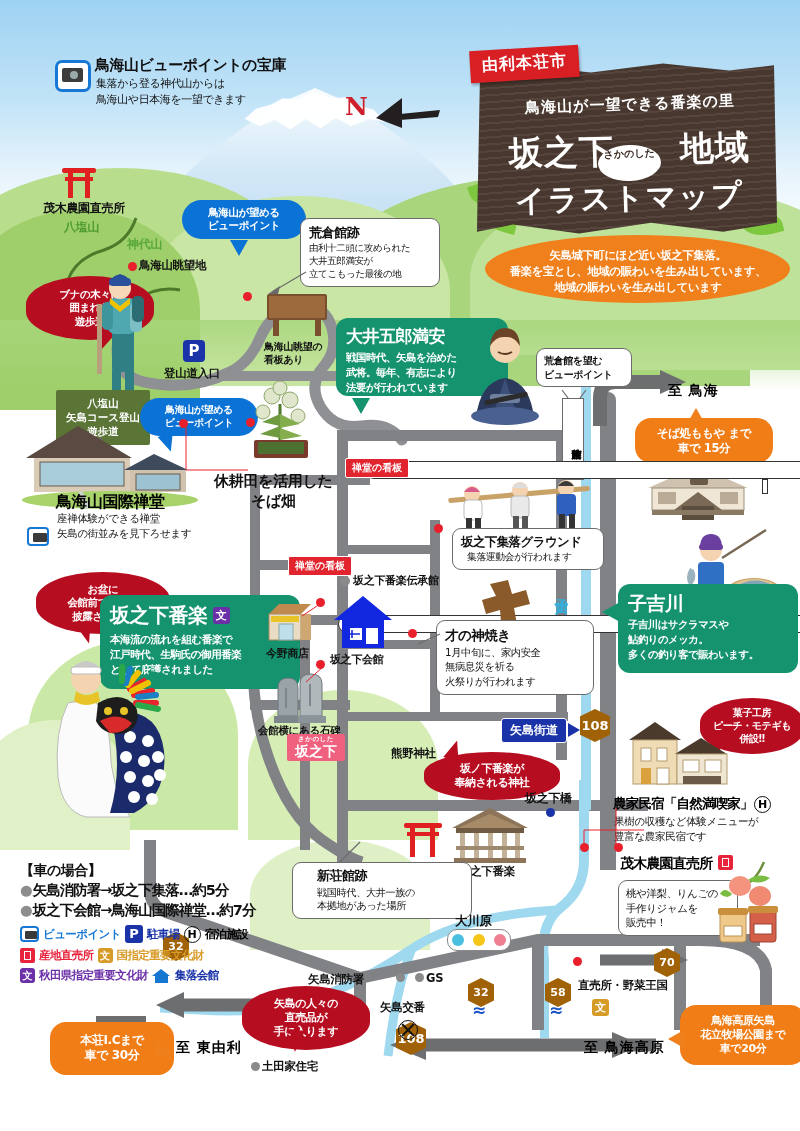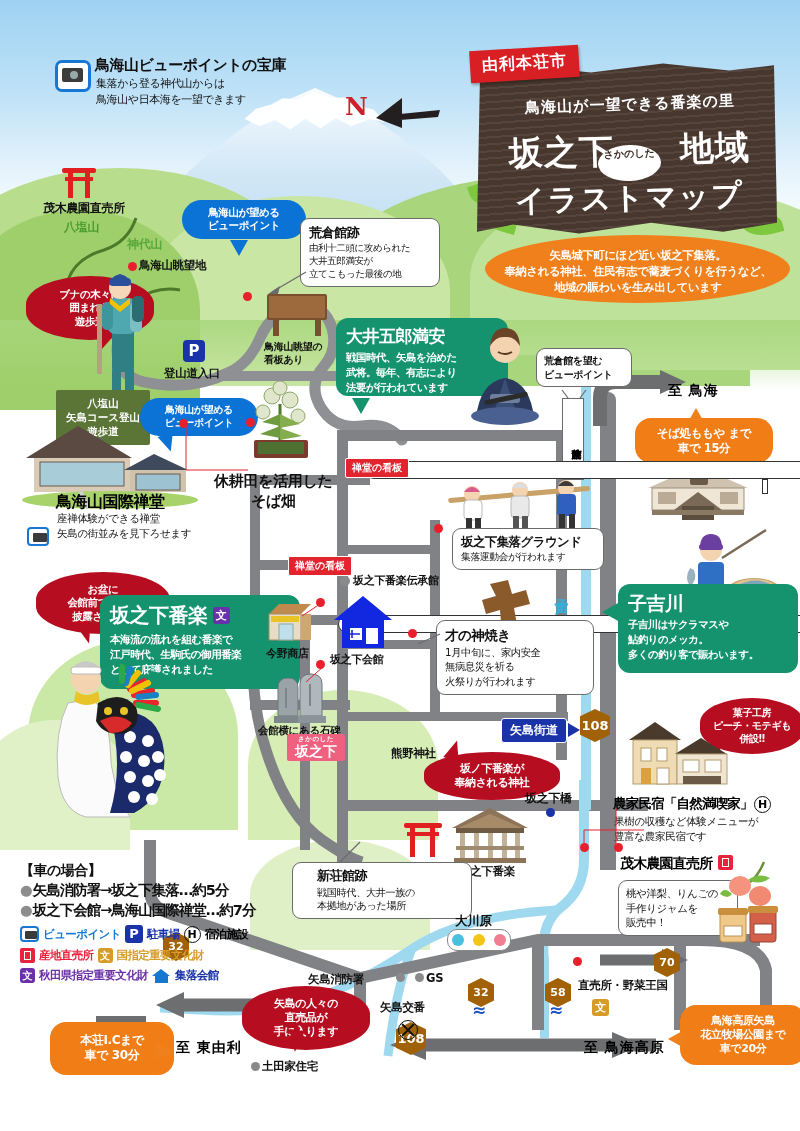--- a/index.html
+++ b/index.html
@@ -187,21 +187,21 @@
   <div class="abs t-sub">鳥海山が一望できる番楽の里</div>
   <div class="abs t-main">
     <span>坂之下</span><span style="display:inline-block;width:66px;"></span><span>地域</span>
   </div>
   <div class="abs t-ruby">
     <span>さかのした</span>
   </div>
   <div class="abs t-main2">イラストマップ</div>
   <div class="abs t-oval"></div>
   <div class="abs t-oval-txt" style="white-space:pre-line;">矢島城下町にほど近い坂之下集落。
-奉納される神社、住民有志で蕎麦づくりを行うなど、
+番楽を宝とし、地域の賑わいを生み出しています、
 地域の賑わいを生み出しています</div>
 
   <div class="abs road" style="left:600px;top:400px;width:16px;height:470px;"></div>
   <div class="abs road" style="left:600px;top:392px;width:16px;height:30px;border-radius:8px 8px 0 0;"></div>
 
   <svg class="abs" style="left:590px;top:368px;width:110px;height:60px;" viewBox="0 0 110 60">
     <path d="M10 58 L10 30 Q10 14 26 14 L74 14" stroke="#6d6e70" stroke-width="14" fill="none"></path>
     <path d="M70 2 L96 14 L70 26 Z" fill="#6d6e70"></path>
   </svg>
 
@@ -450,21 +450,21 @@
       <circle cx="128" cy="18" r="8" fill="#f4d3b0"></circle>
         <path d="M120 16 Q128 6 136 16Z" fill="#3b3b3b"></path>
       <rect x="119" y="24" width="19" height="22" rx="4" fill="#2f5fbf"></rect>
       <rect x="121" y="44" width="6" height="18" fill="#333"></rect>
         <rect x="131" y="44" width="6" height="18" fill="#333"></rect>
     </g>
   </svg>
   <div class="abs dot-red" style="left:434px;top:524px;"></div>
   <div class="abs bub bub-white" style="left:452px;top:528px;width:134px;padding:5px 8px;">
     <div style="font-size:12.5px;font-weight:bold;letter-spacing:-.6px;">坂之下集落グラウンド</div>
-    <div style="font-size:9.8px;margin-top:1px;letter-spacing:-.4px;">集落運動会が行われます</div>
+    <div style="font-size:9.8px;margin-top:1px;letter-spacing:-.4px;margin-left:6px;">集落運動会が行われます</div>
   </div>
 
   <div class="abs bub bub-red" style="left:36px;top:572px;width:118px;white-space:pre-line;padding:11px 8px;font-size:10.5px;">お盆に
 会館前で住民に
 披露されます</div>
   <div class="abs tail" style="left:78px;top:622px;border-left:8px solid transparent;border-right:8px solid transparent;border-top:22px solid #b70d20;transform:rotate(-16deg);"></div>
 
   <div class="abs bub bub-green" style="left:100px;top:595px;width:180px;padding:8px 10px 11px;border-radius:12px;">
     <div style="display:flex;align-items:center;gap:5px;">
       <span style="font-size:20px;font-weight:bold;letter-spacing:-.5px;">坂之下番楽</span>

